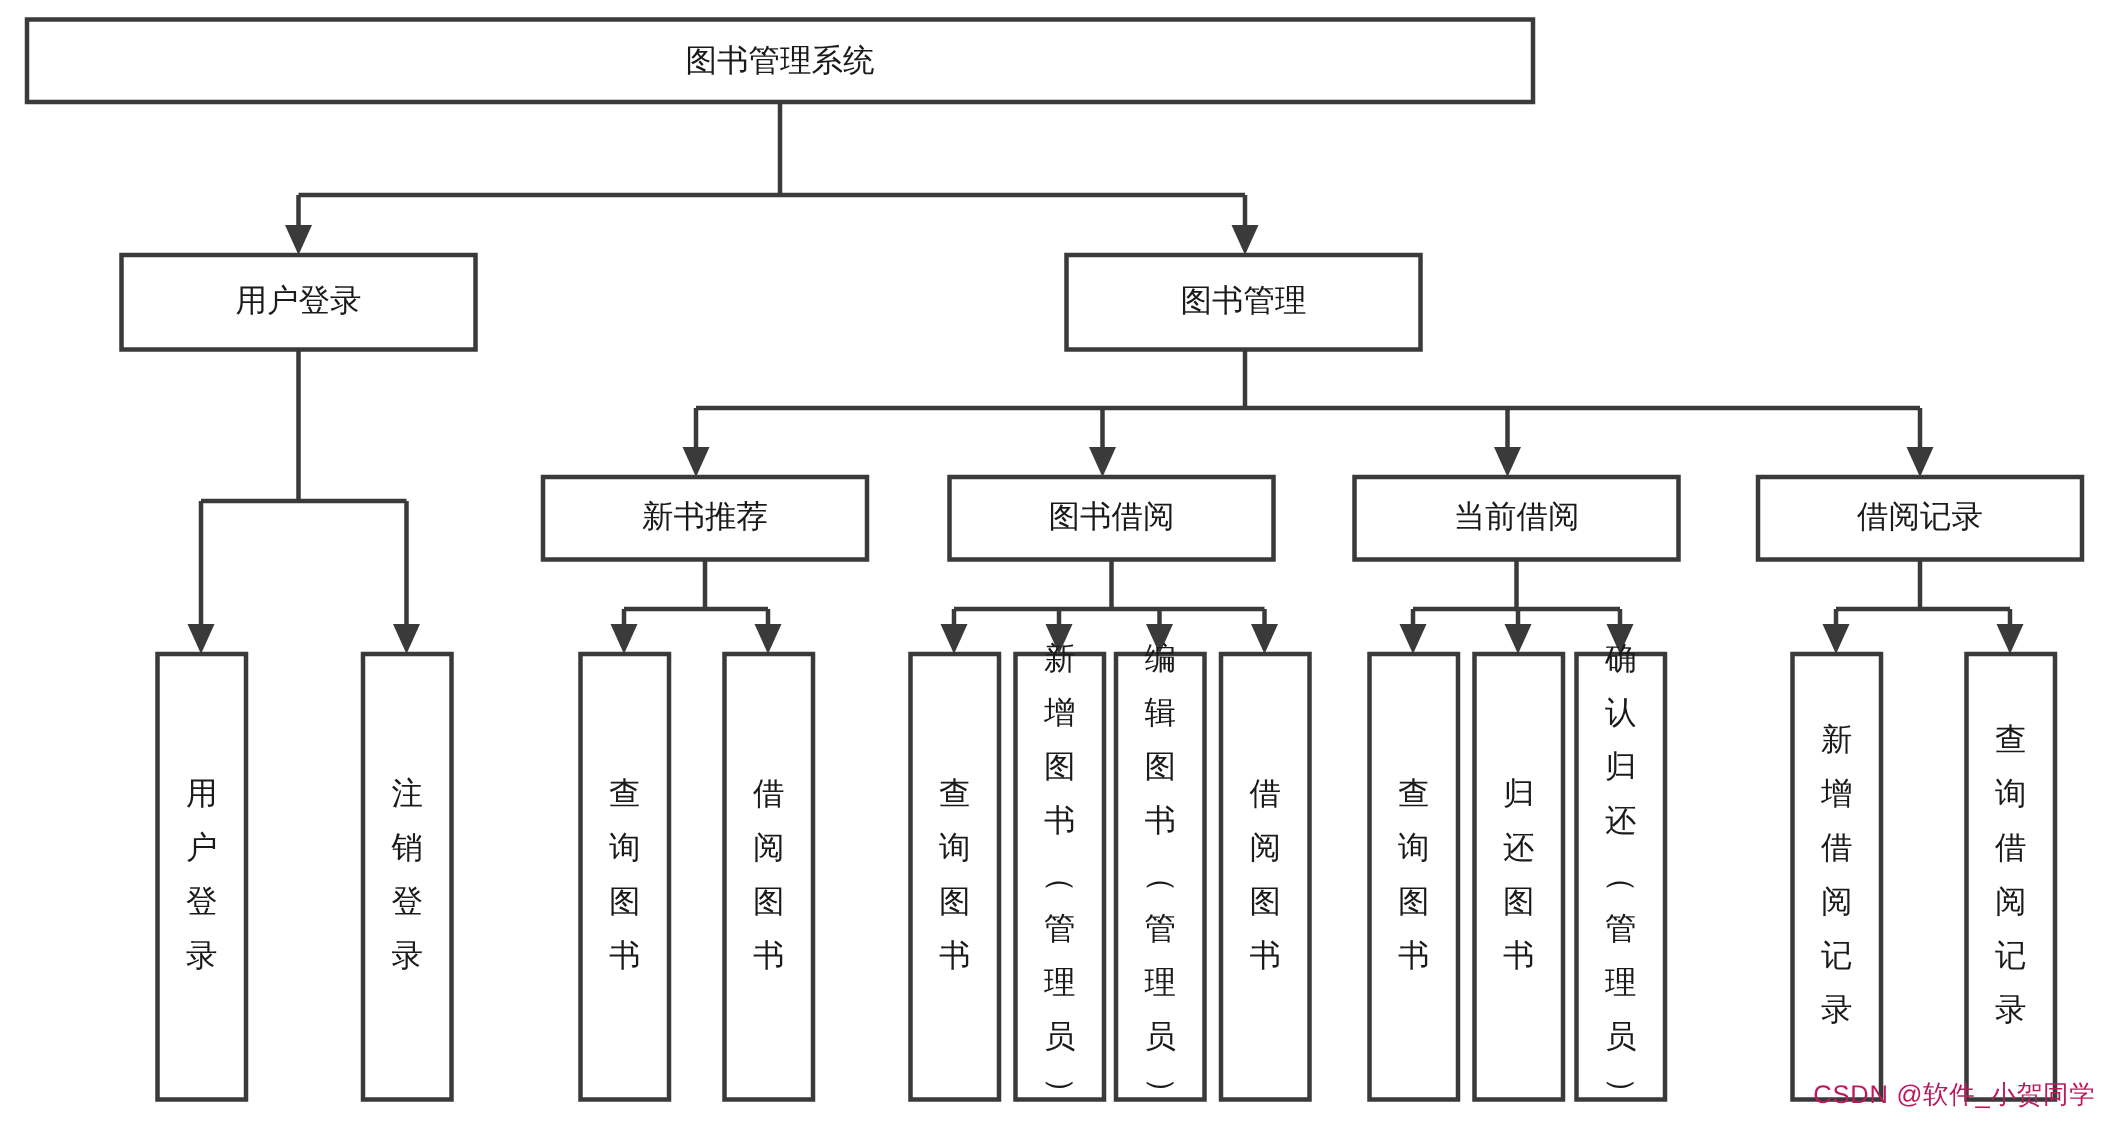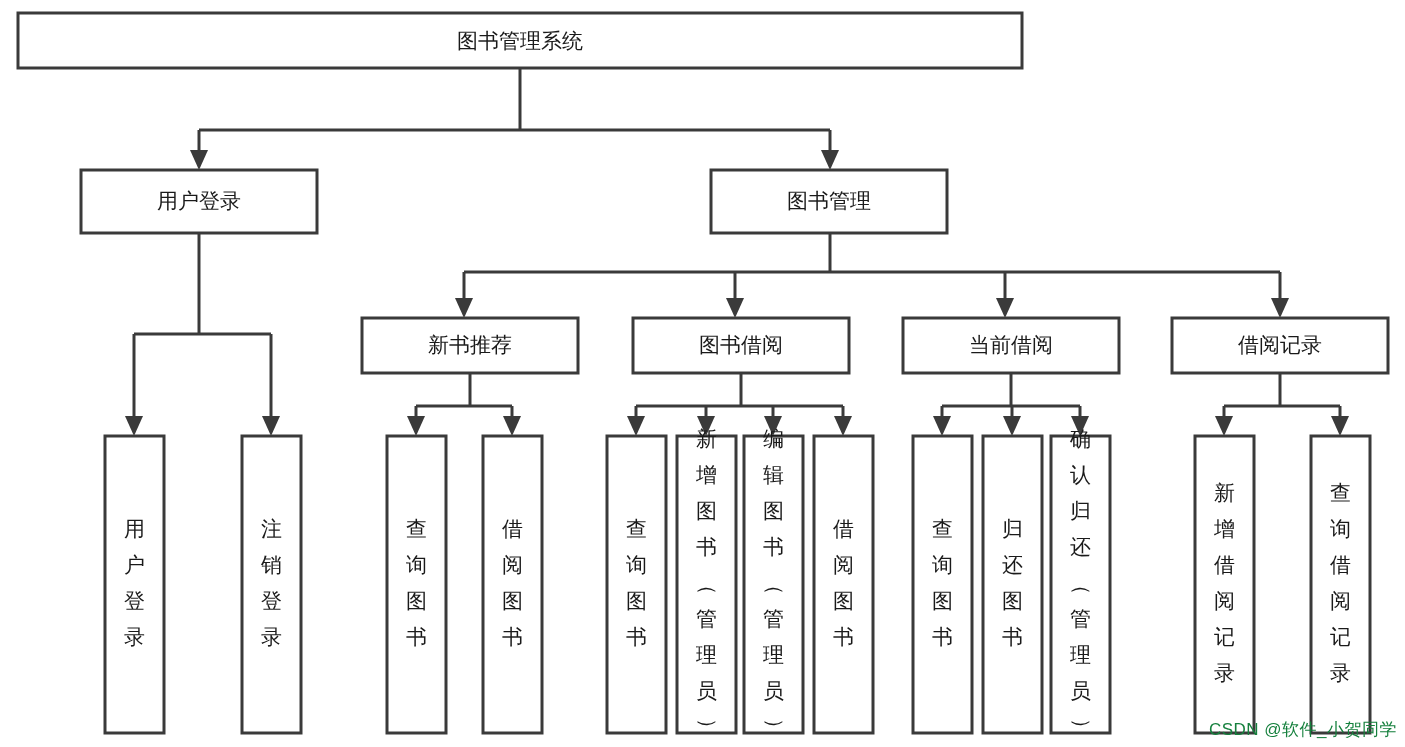--- a/index.html
+++ b/index.html
@@ -50,21 +50,21 @@
     font-size: 21px;
     fill: #1a1a1a;
     text-anchor: middle;
   }
   .watermark {
     position: absolute;
     right: 8px;
     bottom: 6px;
     font-family: "Liberation Sans", "DejaVu Sans", sans-serif;
     font-size: 17px;
-    color: #15803d;
+    color: #be185d;
     letter-spacing: 0.5px;
     white-space: nowrap;
     pointer-events: none;
   }
 </style>
 </head>
 <body>
 
 <div id="diagram-root">
 

